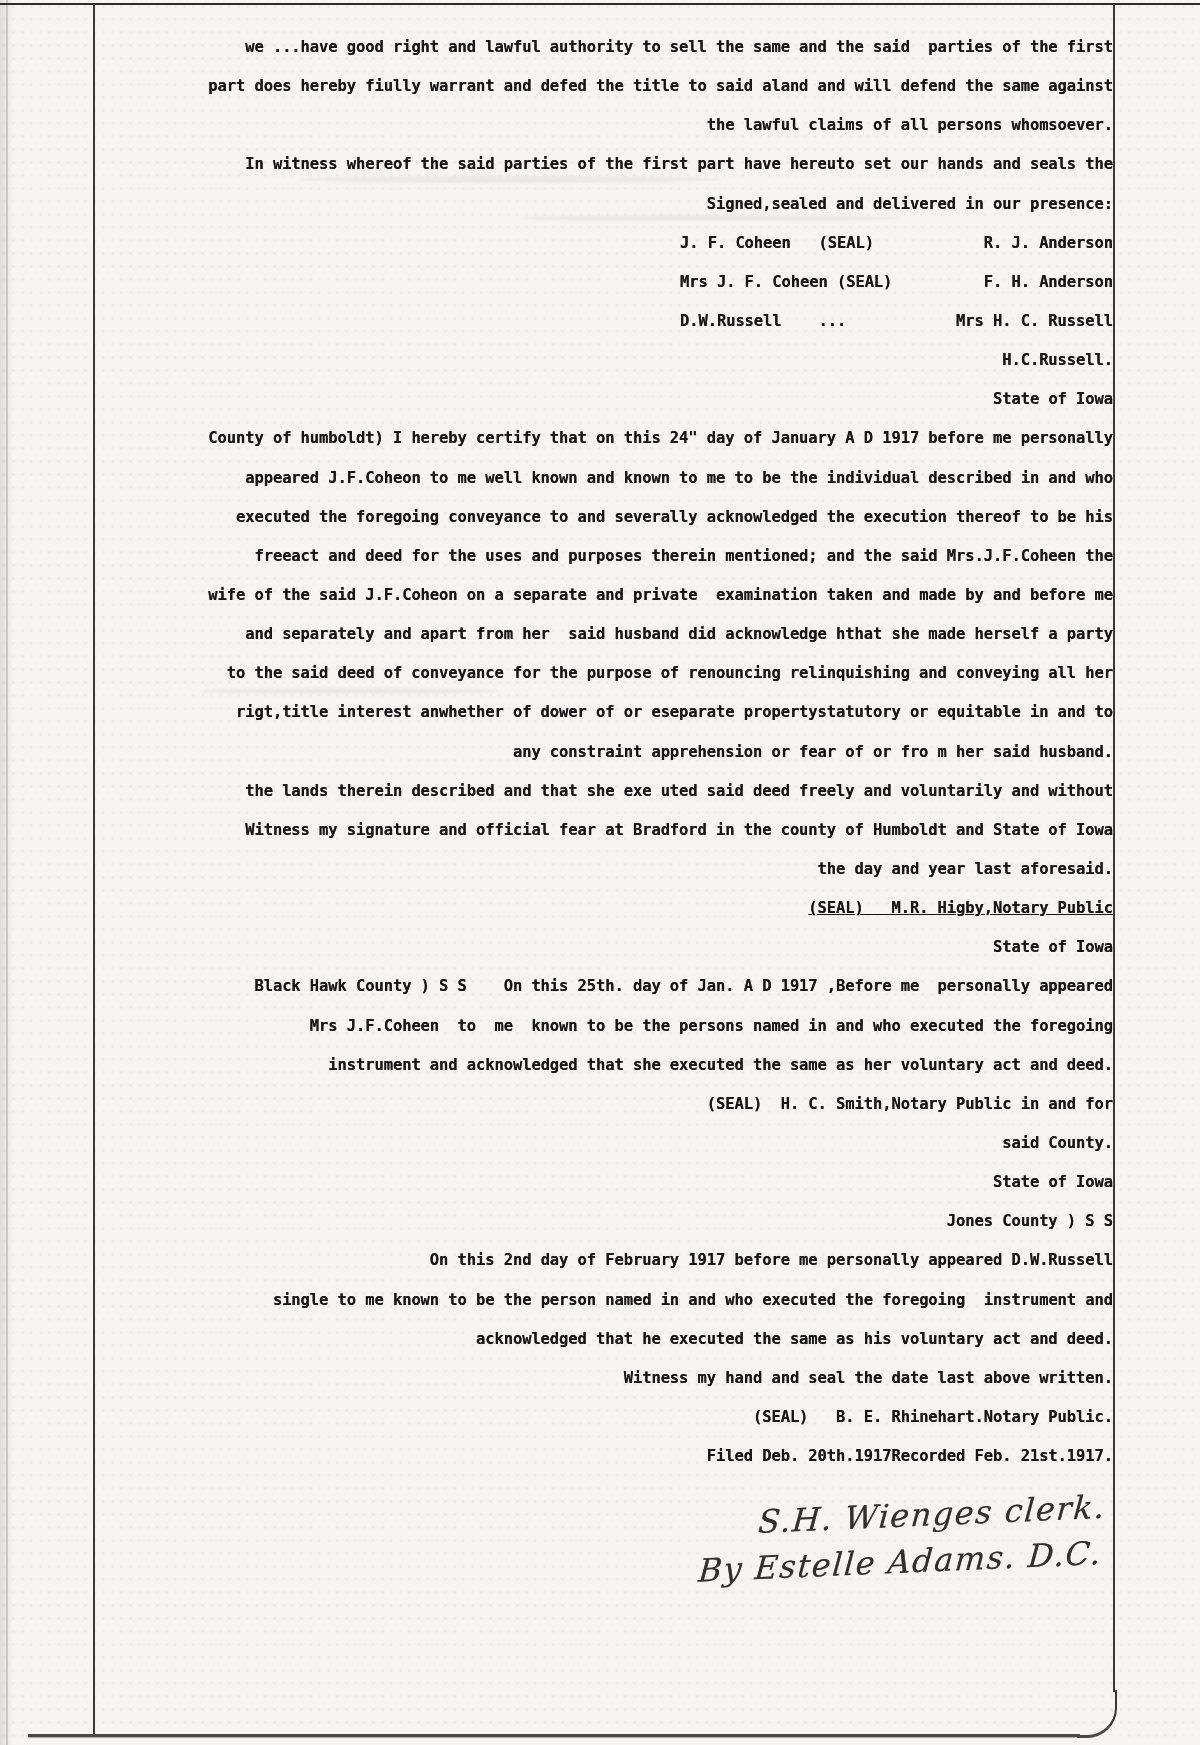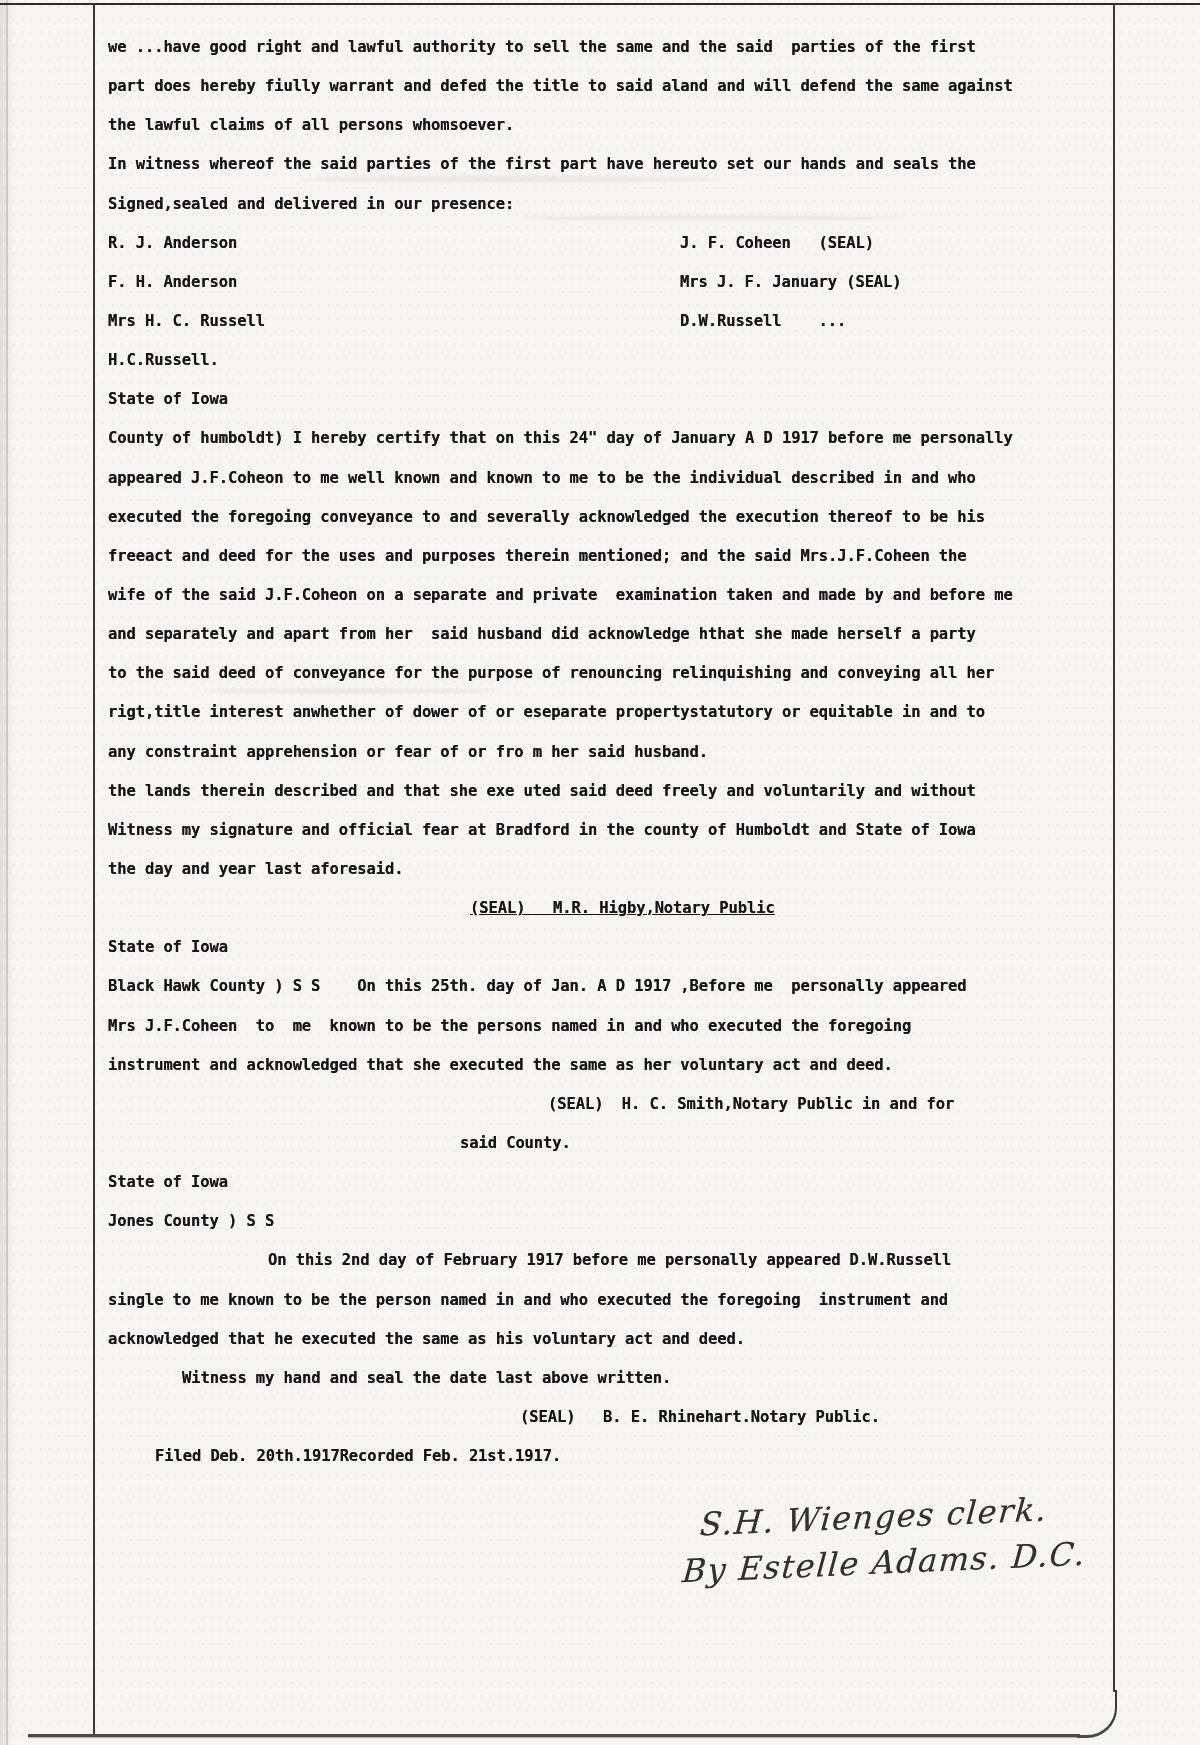--- a/index.html
+++ b/index.html
@@ -9,20 +9,21 @@
     font-family:"DejaVu Sans Mono", monospace;
     position:relative;
     overflow:hidden;
   }
   .scan{
     position:absolute;inset:0;
     background:
       radial-gradient(rgba(40,40,40,0.035) 1px, transparent 1.4px),
       linear-gradient(90deg,#dfdeda 0px,#f6f5f1 14px,#f6f5f1 100%);
     background-size:9px 13px,100% 100%;
+    text-align:right;
   }
   
   .edge-streak{position:absolute;left:6px;top:0;width:2px;height:1745px;background:#b9b8b4;opacity:.65;}
   .border-top{position:absolute;left:0;top:3px;width:1200px;height:2px;background:#2e2d2b;}
   .border-left{position:absolute;left:93px;top:3px;width:2px;height:1734px;background:#3a3937;}
   .border-right{position:absolute;left:1113px;top:3px;width:2px;height:1689px;background:#3a3937;}
   .border-bottom{position:absolute;left:28px;top:1734px;width:1052px;height:3px;background:#4a4946;box-shadow:0 1px 1px rgba(60,60,60,.4);}
   .border-corner{
     position:absolute;left:1077px;top:1690px;width:38px;height:45px;
     border-right:2px solid #3a3937;border-bottom:3px solid #4a4946;
@@ -78,21 +79,21 @@
   <div class="smudge s3"></div>
   <div class="smudge s4"></div>
 
   <div class="doc-lines">
       <div class="tline">we ...have good right and lawful authority to sell the same and the said  parties of the first</div>
       <div class="tline">part does hereby fiully warrant and defed the title to said aland and will defend the same against</div>
       <div class="tline">the lawful claims of all persons whomsoever.</div>
       <div class="tline">In witness whereof the said parties of the first part have hereuto set our hands and seals the</div>
       <div class="tline">Signed,sealed and delivered in our presence:</div>
       <div class="tline"><span>R. J. Anderson</span><span class="rcol">J. F. Coheen   (SEAL)</span></div>
-      <div class="tline"><span>F. H. Anderson</span><span class="rcol">Mrs J. F. January (SEAL)</span></div>
+      <div class="tline"><span>F. H. Anderson</span><span class="rcol">Mrs J. F. Coheen (SEAL)</span></div>
       <div class="tline"><span>Mrs H. C. Russell</span><span class="rcol">D.W.Russell    ...</span></div>
       <div class="tline">H.C.Russell.</div>
       <div class="tline">State of Iowa</div>
       <div class="tline">County of humboldt) I hereby certify that on this 24" day of January A D 1917 before me personally</div>
       <div class="tline">appeared J.F.Coheon to me well known and known to me to be the individual described in and who</div>
       <div class="tline">executed the foregoing conveyance to and severally acknowledged the execution thereof to be his</div>
       <div class="tline">freeact and deed for the uses and purposes therein mentioned; and the said Mrs.J.F.Coheen the</div>
       <div class="tline">wife of the said J.F.Coheon on a separate and private  examination taken and made by and before me</div>
       <div class="tline">and separately and apart from her  said husband did acknowledge hthat she made herself a party</div>
       <div class="tline">to the said deed of conveyance for the purpose of renouncing relinquishing and conveying all her</div>

